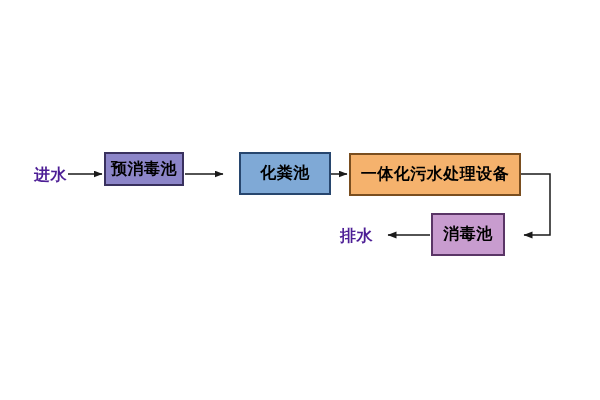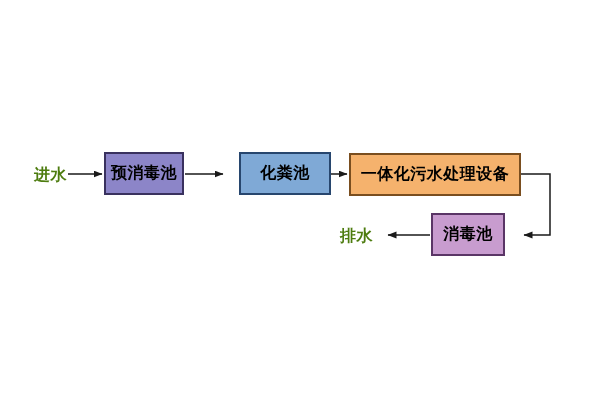--- a/index.html
+++ b/index.html
@@ -23,29 +23,29 @@
     align-items: center;
     justify-content: center;
     border: 2px solid #333;
     box-sizing: border-box;
     font-weight: bold;
     font-size: 16px;
     color: #000;
     white-space: nowrap;
     letter-spacing: 0.5px;
   }
-  .n1 { left: 104px; top: 152px; width: 80px; height: 43px; text-align: center; }
+  .n1 { left: 104px; top: 152px; width: 80px; height: 34px; text-align: center; }
   .n2 { left: 239px; top: 152px; width: 92px; height: 43px; }
   .n3 { left: 349px; top: 153px; width: 172px; height: 43px; }
   .n4 { left: 431px; top: 213px; width: 74px; height: 43px; }
   .endpoint-label {
     position: absolute;
     font-weight: bold;
     font-size: 16px;
-    color: #4d7c0f;
+    color: #4c1d95;
     white-space: nowrap;
     letter-spacing: 0.5px;
   }
   .inlet-label  { left: 34px;  top: 165px; }
   .outlet-label { left: 340px; top: 226px; }
   .connector-path {
     fill: none;
     stroke: #1a1a1a;
     stroke-width: 1.5;
   }

